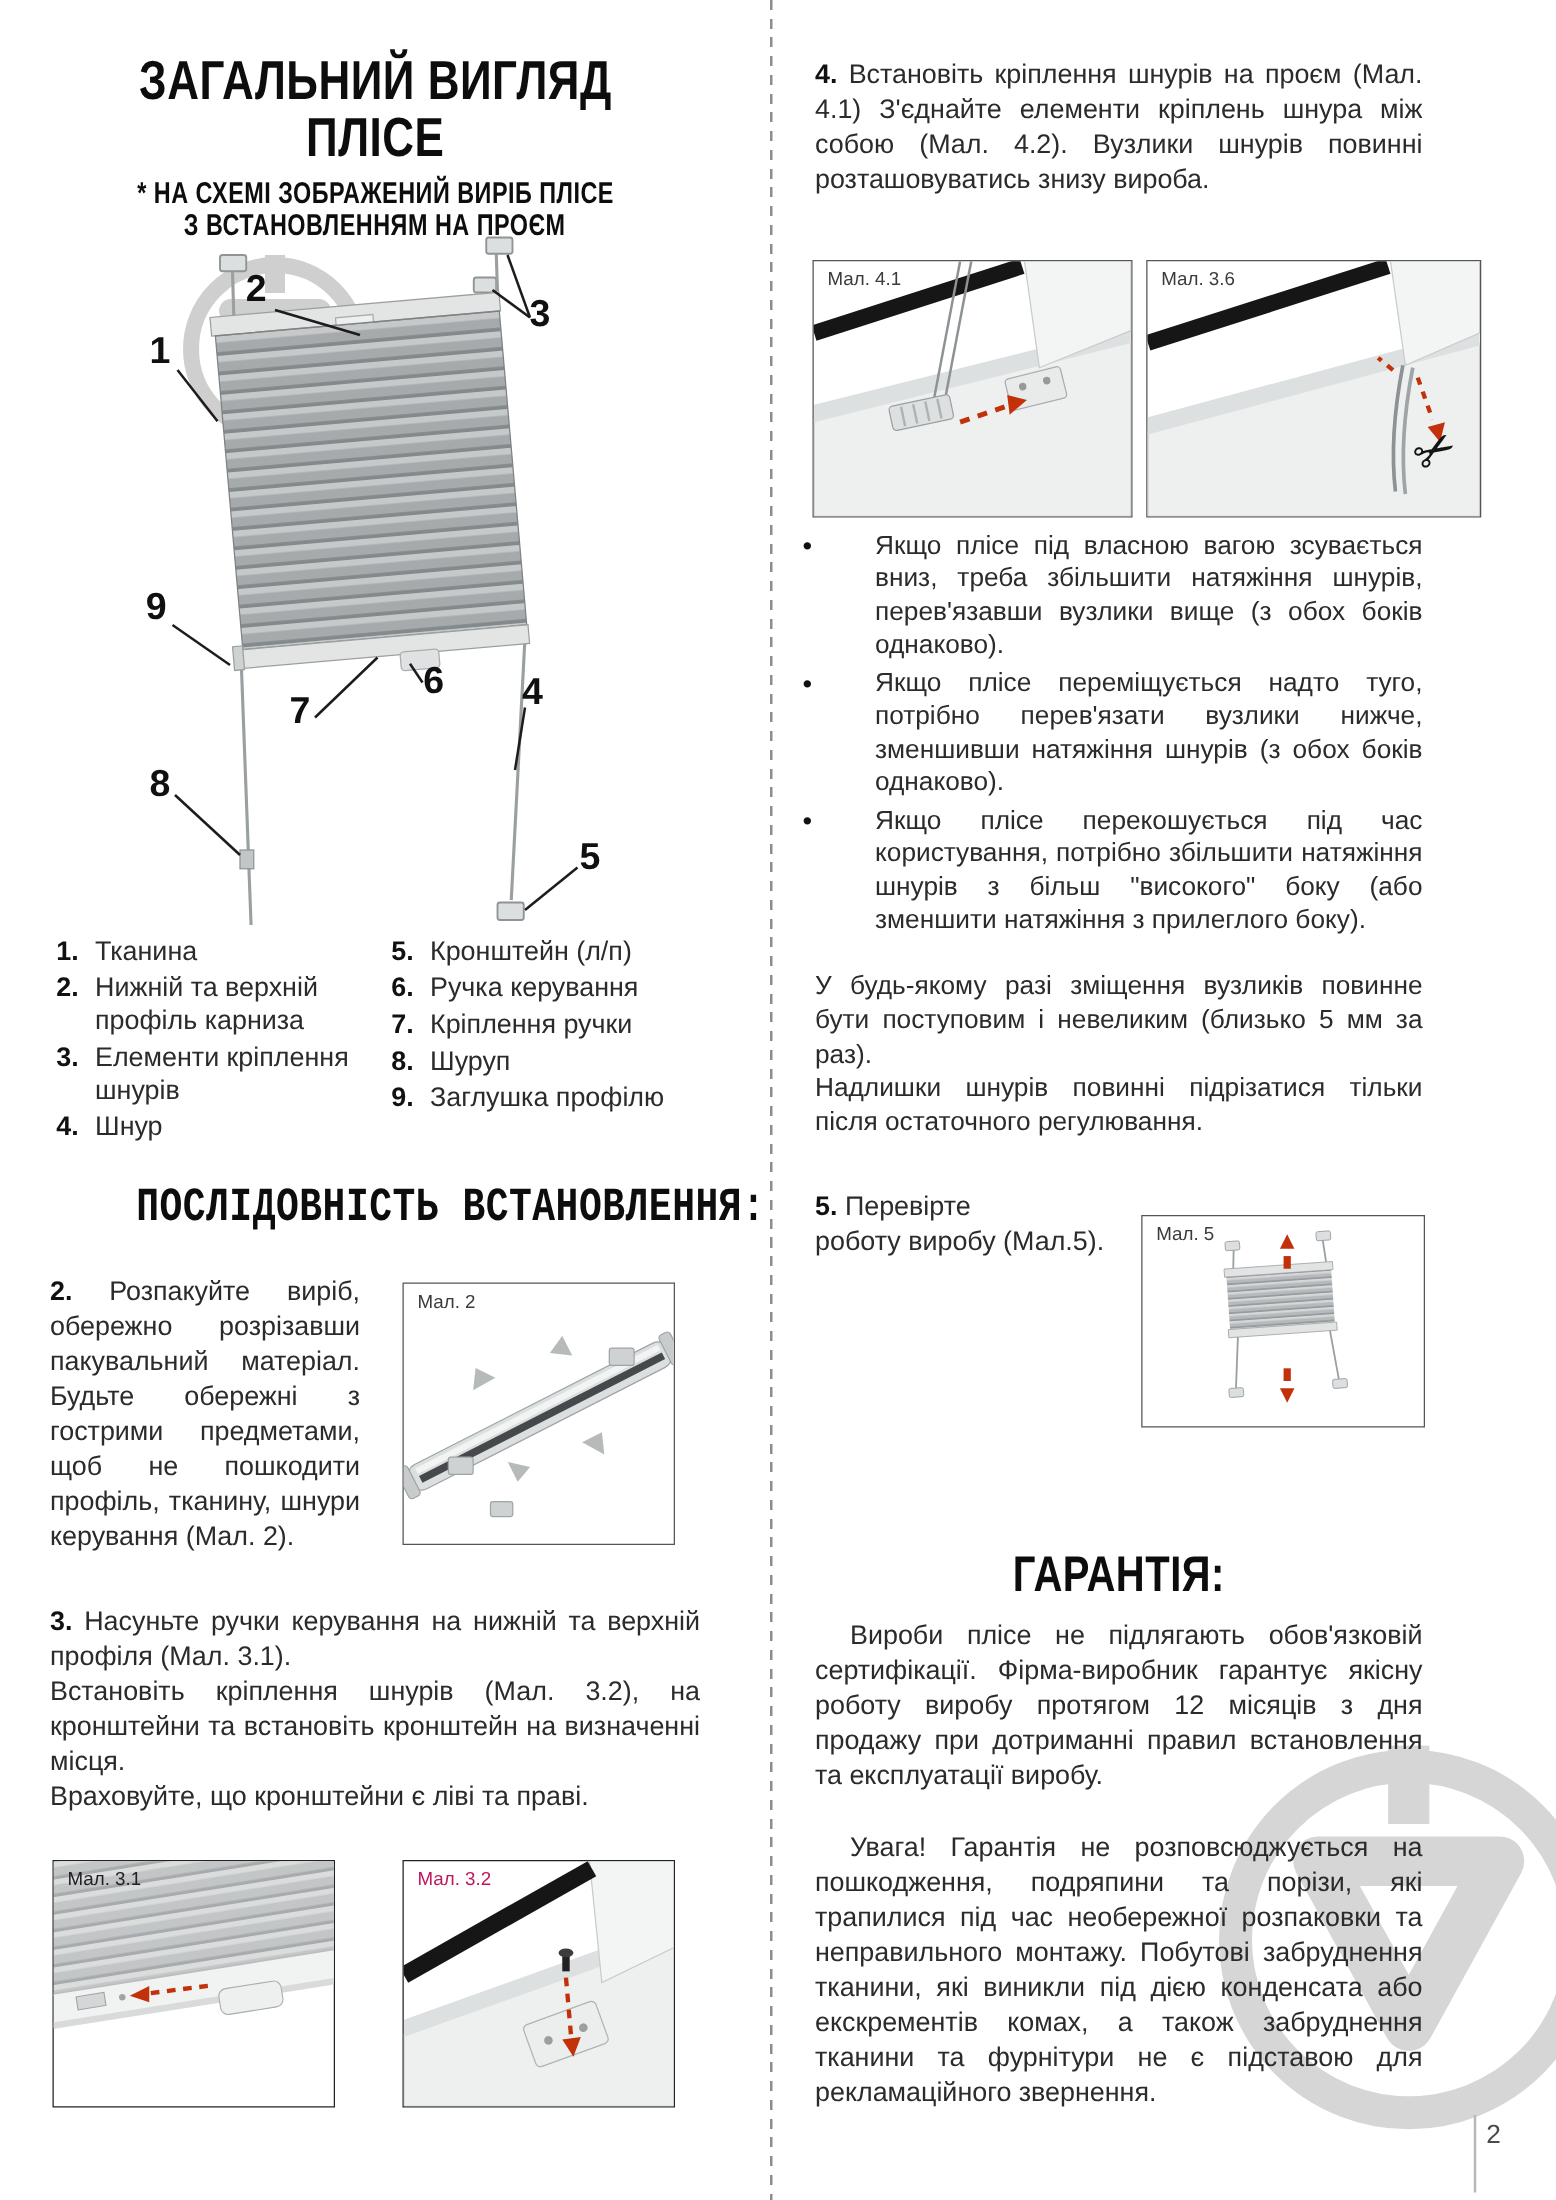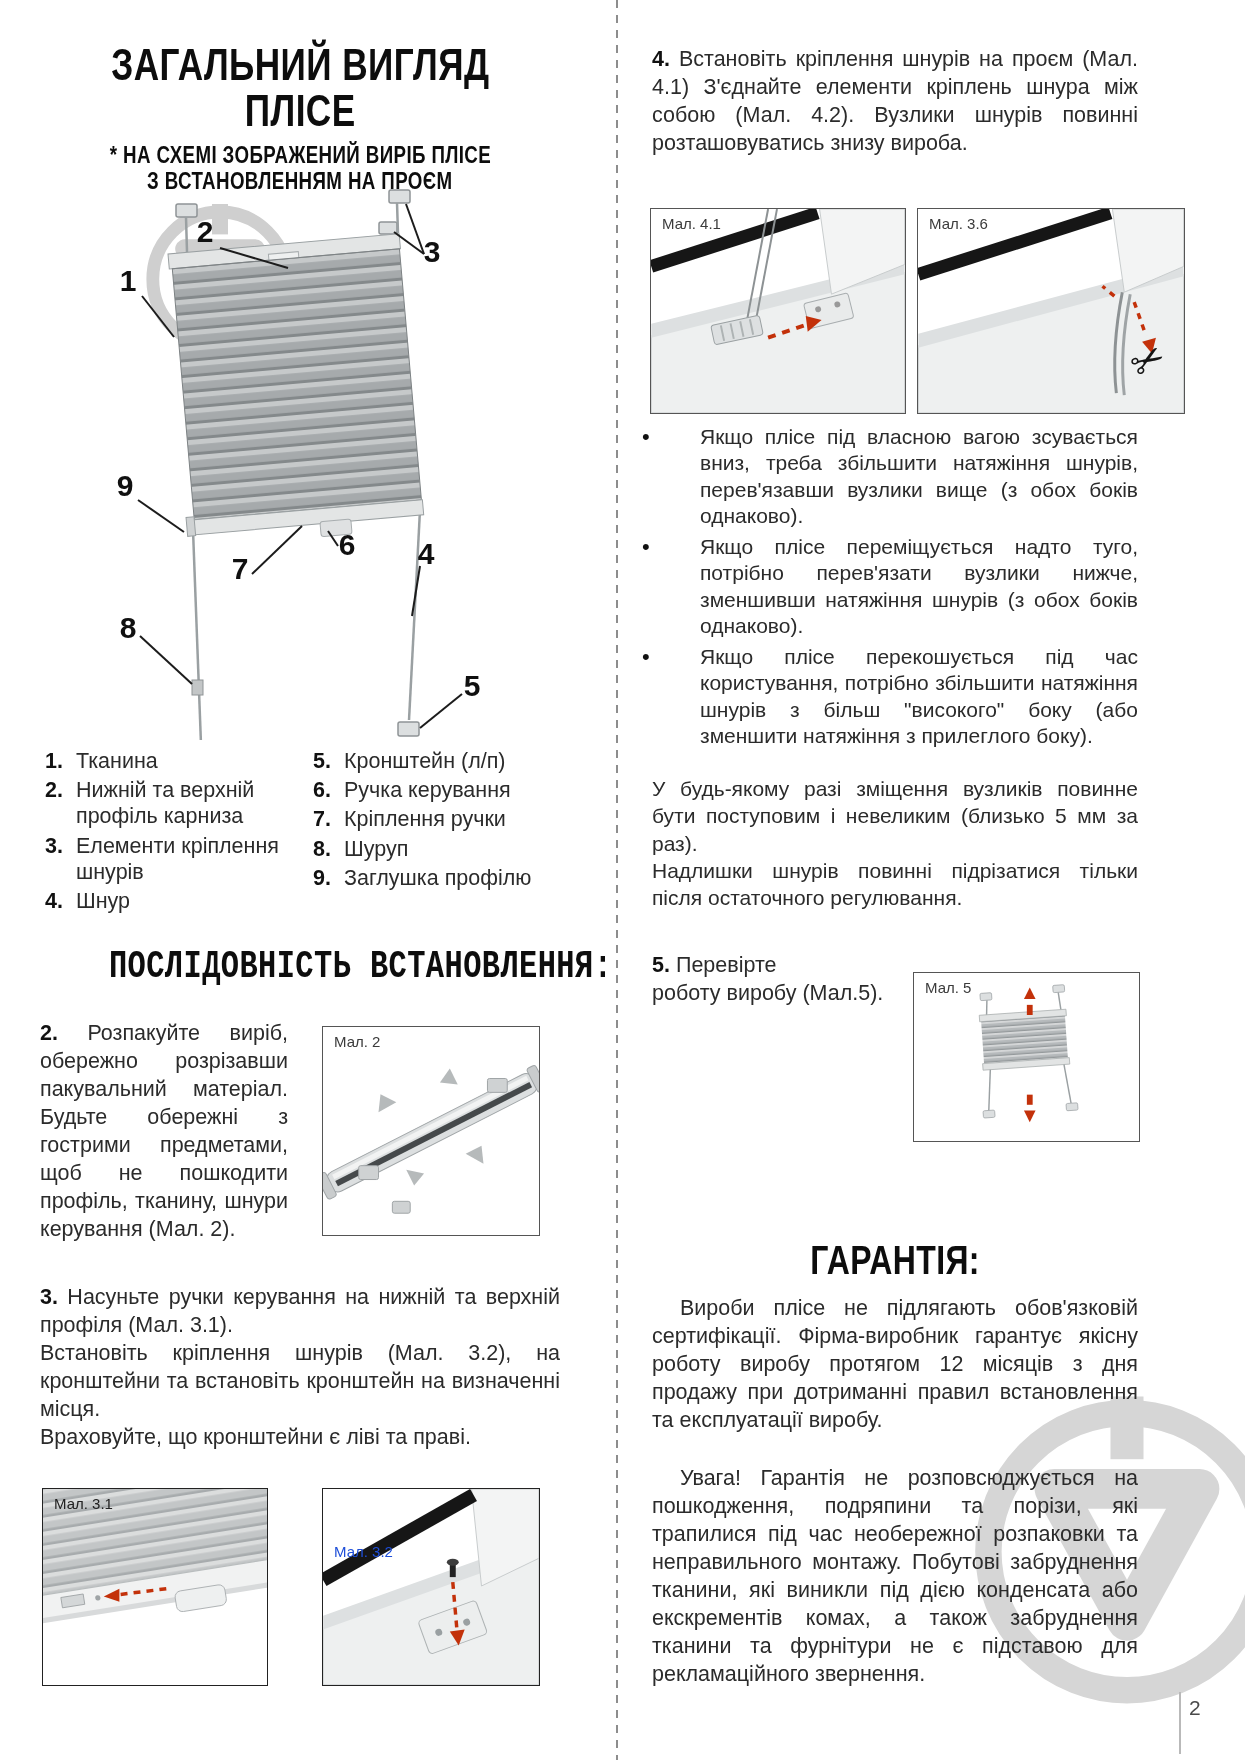--- a/index.html
+++ b/index.html
@@ -233,21 +233,21 @@
         <rect x="150" y="108" width="58" height="24" rx="7" fill="#eef0f0" stroke="#a8adaf"></rect>
       </g>
       <g>
         <line class="reddash" x1="142" y1="101" x2="86" y2="108" stroke-width="4" stroke-dasharray="8 7"></line>
         <polygon class="redfill" points="88,101 88,116 70,110"></polygon>
       </g>
     </svg>
   </div>
 
   <div class="figbox" style="left:322px;top:1488px;width:218px;height:198px;border-color:#222;">
-    <span class="figlabel" style="color:#1d4ed8;margin-top:48px;">Мал. 3.2</span>
+    <span class="figlabel" style="color:#be185d;">Мал. 3.2</span>
     <svg viewBox="0 0 218 198">
       <polygon points="0,140 218,62 218,198 0,198" fill="#eef0f0" stroke="#c7cbcc"></polygon>
       <polygon points="0,128 218,50 218,64 0,142" fill="#dde0e1"></polygon>
       <polygon points="150,0 218,0 218,70 160,98" fill="#f3f4f4" stroke="#c7cbcc"></polygon>
       <line x1="0" y1="92" x2="152" y2="6" stroke="#161616" stroke-width="14"></line>
       <g transform="rotate(-20 130 140)">
         <rect x="100" y="122" width="62" height="36" rx="4" fill="#eceeee" stroke="#aeb3b4"></rect>
         <circle cx="116" cy="140" r="3.5" fill="#9aa0a2"></circle>
         <circle cx="146" cy="140" r="3.5" fill="#9aa0a2"></circle>
       </g>

